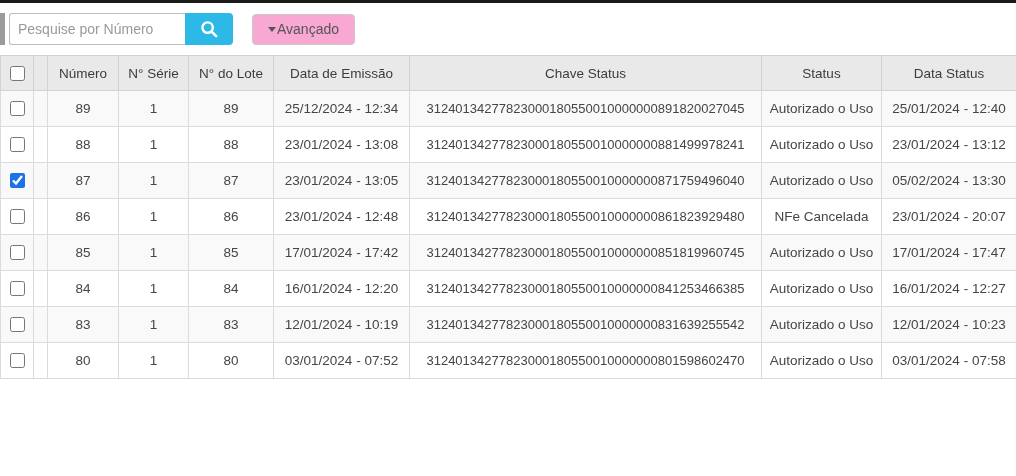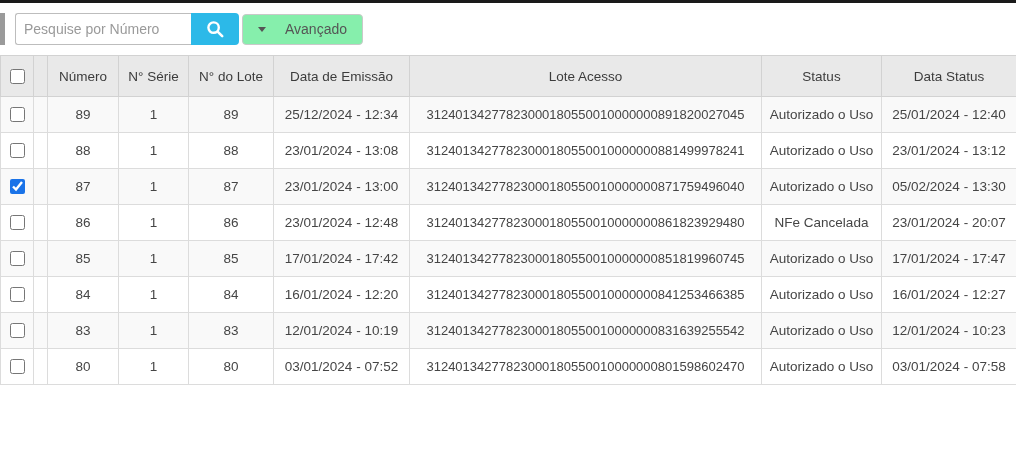--- a/index.html
+++ b/index.html
@@ -5,50 +5,50 @@
   html,body{margin:0;padding:0;background:#fff;}
   body{
     width:1016px;height:476px;overflow:hidden;
     font-family:"Liberation Sans","DejaVu Sans",sans-serif;
     color:#444;position:relative;
   }
   .top-strip{height:3px;background:#1a1a1a;width:100%;}
   
   .toolbar{display:flex;align-items:center;height:52px;padding:0;}
   .left-accent{width:5px;height:32px;background:#9a9a9a;flex:0 0 auto;}
-  .search-group{display:flex;align-items:stretch;height:32px;margin-left:10px;}
+  .search-group{display:flex;align-items:stretch;height:32px;margin-left:4px;}
   .search-input{
     width:176px;height:32px;box-sizing:border-box;
     border:1px solid #bdbdbd;border-right:none;border-radius:3px 0 0 3px;
     padding:0 8px;font-size:14px;color:#333;outline:none;
     font-family:"Liberation Sans","DejaVu Sans",sans-serif;
   }
   .search-input::placeholder{color:#9a9a9a;}
   .search-btn{
     width:48px;height:32px;border:none;cursor:pointer;
     background:var(--search-btn-bg,#2cb9e8);
     border-radius:0 4px 4px 0;display:flex;align-items:center;justify-content:center;
   }
   .adv-btn{
-    margin-left:3px;height:31px;padding:0 15px;
-    background:#86efac;border:1px solid #c9c9c9;border-radius:4px;
-    display:flex;align-items:center;gap:19px;cursor:pointer;
+    margin-left:19px;height:31px;padding:0 15px;
+    background:#f9a8d4;border:1px solid #c9c9c9;border-radius:4px;
+    display:flex;align-items:center;gap:1px;cursor:pointer;
     font-size:14px;color:#555;
     font-family:"Liberation Sans","DejaVu Sans",sans-serif;
   }
   .caret-down{
     width:0;height:0;border-left:4px solid transparent;border-right:4px solid transparent;
     border-top:5px solid #555;display:inline-block;
   }
   
   table{border-collapse:collapse;width:1016px;table-layout:fixed;font-size:13.5px;}
   thead th{
     background:var(--header-bg,#e9e9e9);
     border:1px solid #d2d2d2;
-    height:41px;font-weight:normal;color:#3c3c3c;font-size:13.5px;
+    height:35px;font-weight:normal;color:#3c3c3c;font-size:13.5px;
     text-align:center;padding:0 4px;box-sizing:border-box;
   }
   tbody td{
     border:1px solid #dcdcdc;height:36px;text-align:center;
     color:#454545;padding:0 4px;box-sizing:border-box;
     white-space:nowrap;overflow:hidden;
   }
   tbody tr:nth-child(odd) td{background:#f9f9f9;}
   tbody tr:nth-child(even) td{background:#ffffff;}
   td.c-chave{font-size:13px;letter-spacing:0px;}
@@ -96,21 +96,21 @@
   <thead>
     <tr>
       <th>
         <input type="checkbox" style="">
       </th>
       <th></th>
       <th>Número</th>
       <th>N° Série</th>
       <th>N° do Lote</th>
       <th>Data de Emissão</th>
-      <th>Lote Acesso</th>
+      <th>Chave Status</th>
       <th>Status</th>
       <th>Data Status</th>
     </tr>
   </thead>
   <tbody id="rows-body">
   <tr>
     <td>
       <input type="checkbox" style="">
     </td>
     <td></td>
@@ -138,21 +138,21 @@
   </tr>
 
   <tr>
     <td>
       <input type="checkbox" checked="" style="">
     </td>
     <td></td>
     <td>87</td>
     <td>1</td>
     <td>87</td>
-    <td>23/01/2024 - 13:00</td>
+    <td>23/01/2024 - 13:05</td>
     <td class="c-chave">31240134277823000180550010000000871759496040</td>
     <td>Autorizado o Uso</td>
     <td>05/02/2024 - 13:30</td>
   </tr>
 
   <tr>
     <td>
       <input type="checkbox" style="">
     </td>
     <td></td>

